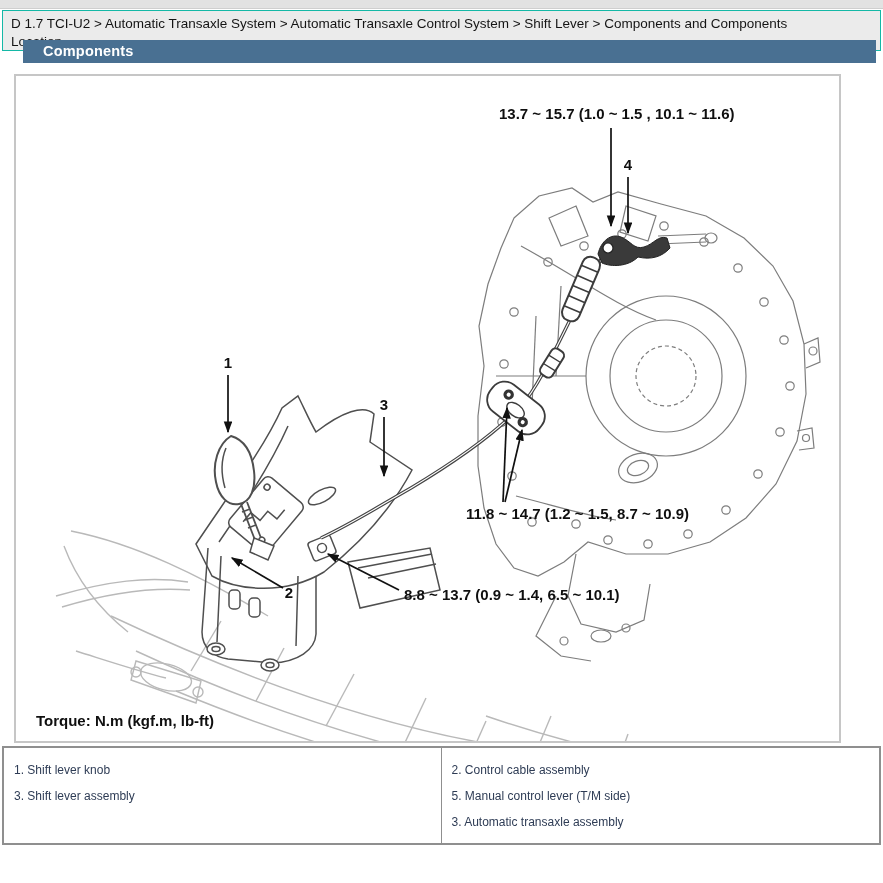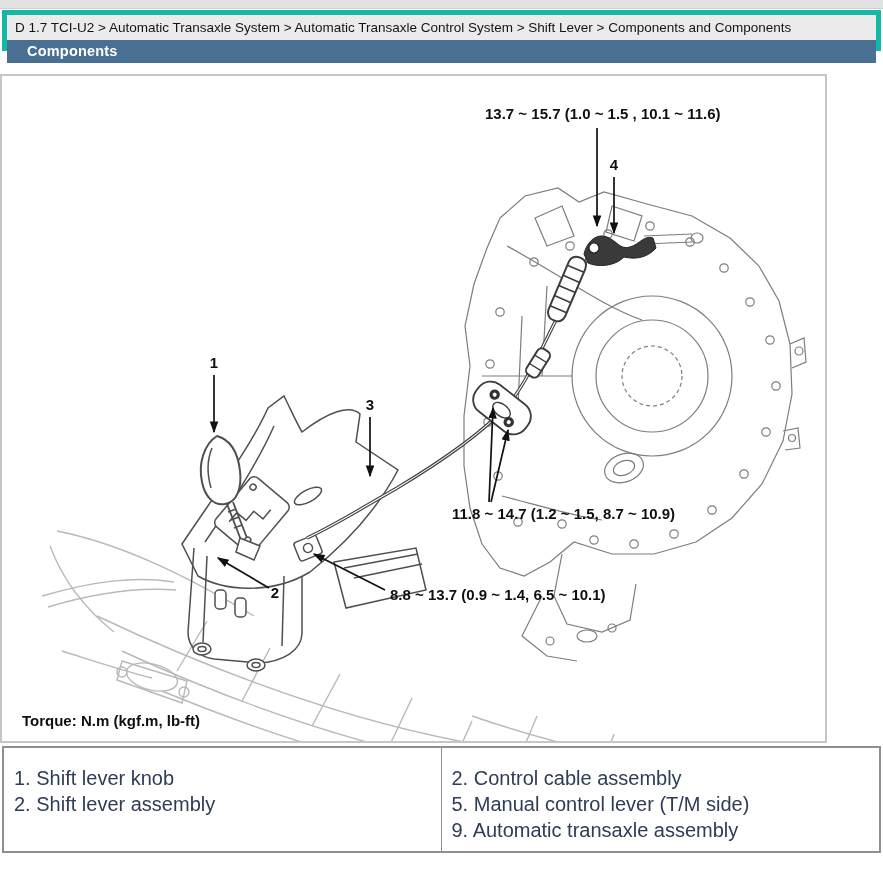--- a/index.html
+++ b/index.html
@@ -1,26 +1,26 @@
 <!DOCTYPE html>
 <html><head>
 <meta charset="utf-8">
 <style>
   html,body{margin:0;padding:0;background:#ffffff;font-family:"Liberation Sans",sans-serif;}
   .page{width:883px;height:883px;position:relative;overflow:hidden;background:#fff;}
   .top-strip{height:8px;background:#e2e2e2;border-bottom:1px solid #cfcfcf;}
-  .crumb-box{margin:1px 2px 0 2px;background:#ebebeb;border:5px solid #14b8a6;height:41px;overflow:hidden;
+  .crumb-box{margin:1px 2px 0 2px;background:#ebebeb;border:1px solid #14b8a6;height:41px;overflow:hidden;
     padding:4px 8px 0 8px;box-sizing:border-box;color:#141414;font-size:13.5px;line-height:17.5px;}
-  .section-bar{position:relative;margin:-11px 7px 0 7px;height:23px;line-height:23px;
+  .section-bar{position:relative;margin:-11px 7px 0 23px;height:23px;line-height:23px;
     color:#ffffff;font-weight:bold;font-size:14.5px;padding-left:20px;letter-spacing:.2px;}
-  .diagram-box{position:relative;margin:11px 0 0 0;width:823px;height:665px;
+  .diagram-box{position:relative;margin:11px 0 0 14px;width:823px;height:665px;
     border:2px solid #c6c6c6;background:#fff;box-sizing:content-box;}
   .diagram-box svg{display:block;}
   .legend{display:flex;margin:3px 2px 0 2px;border:2px solid #8f8f8f;background:#fff;}
-  .legend .cell{width:50%;box-sizing:border-box;padding:17px 10px 8px 10px;font-size:20px;line-height:26px;}
+  .legend .cell{width:50%;box-sizing:border-box;padding:9px 10px 8px 10px;font-size:12px;line-height:26px;}
   .legend .cell.left{border-right:1px solid #8f8f8f;}
   .legend div{white-space:nowrap;}
   text{font-family:"Liberation Sans",sans-serif;}
 </style>
 </head>
 <body>
 
 <div class="page">
 
   <div class="top-strip"></div>
@@ -198,22 +198,22 @@
         <text x="368" y="334" text-anchor="middle">3</text>
         <text x="612" y="94" text-anchor="middle">4</text>
         <text x="20" y="650">Torque: N.m (kgf.m, lb-ft)</text>
       </g>
     </svg>
   </div>
 
   <div class="legend" style="color:#2e3c55;">
     <div class="cell left">
       <div>1. Shift lever knob</div>
-      <div>2. Shift lever assembly</div>
+      <div>3. Shift lever assembly</div>
     </div>
     <div class="cell">
       <div>2. Control cable assembly</div>
       <div>5. Manual control lever (T/M side)</div>
-      <div>9. Automatic transaxle assembly</div>
+      <div>3. Automatic transaxle assembly</div>
     </div>
   </div>
 
 </div>
 
 </body></html>

